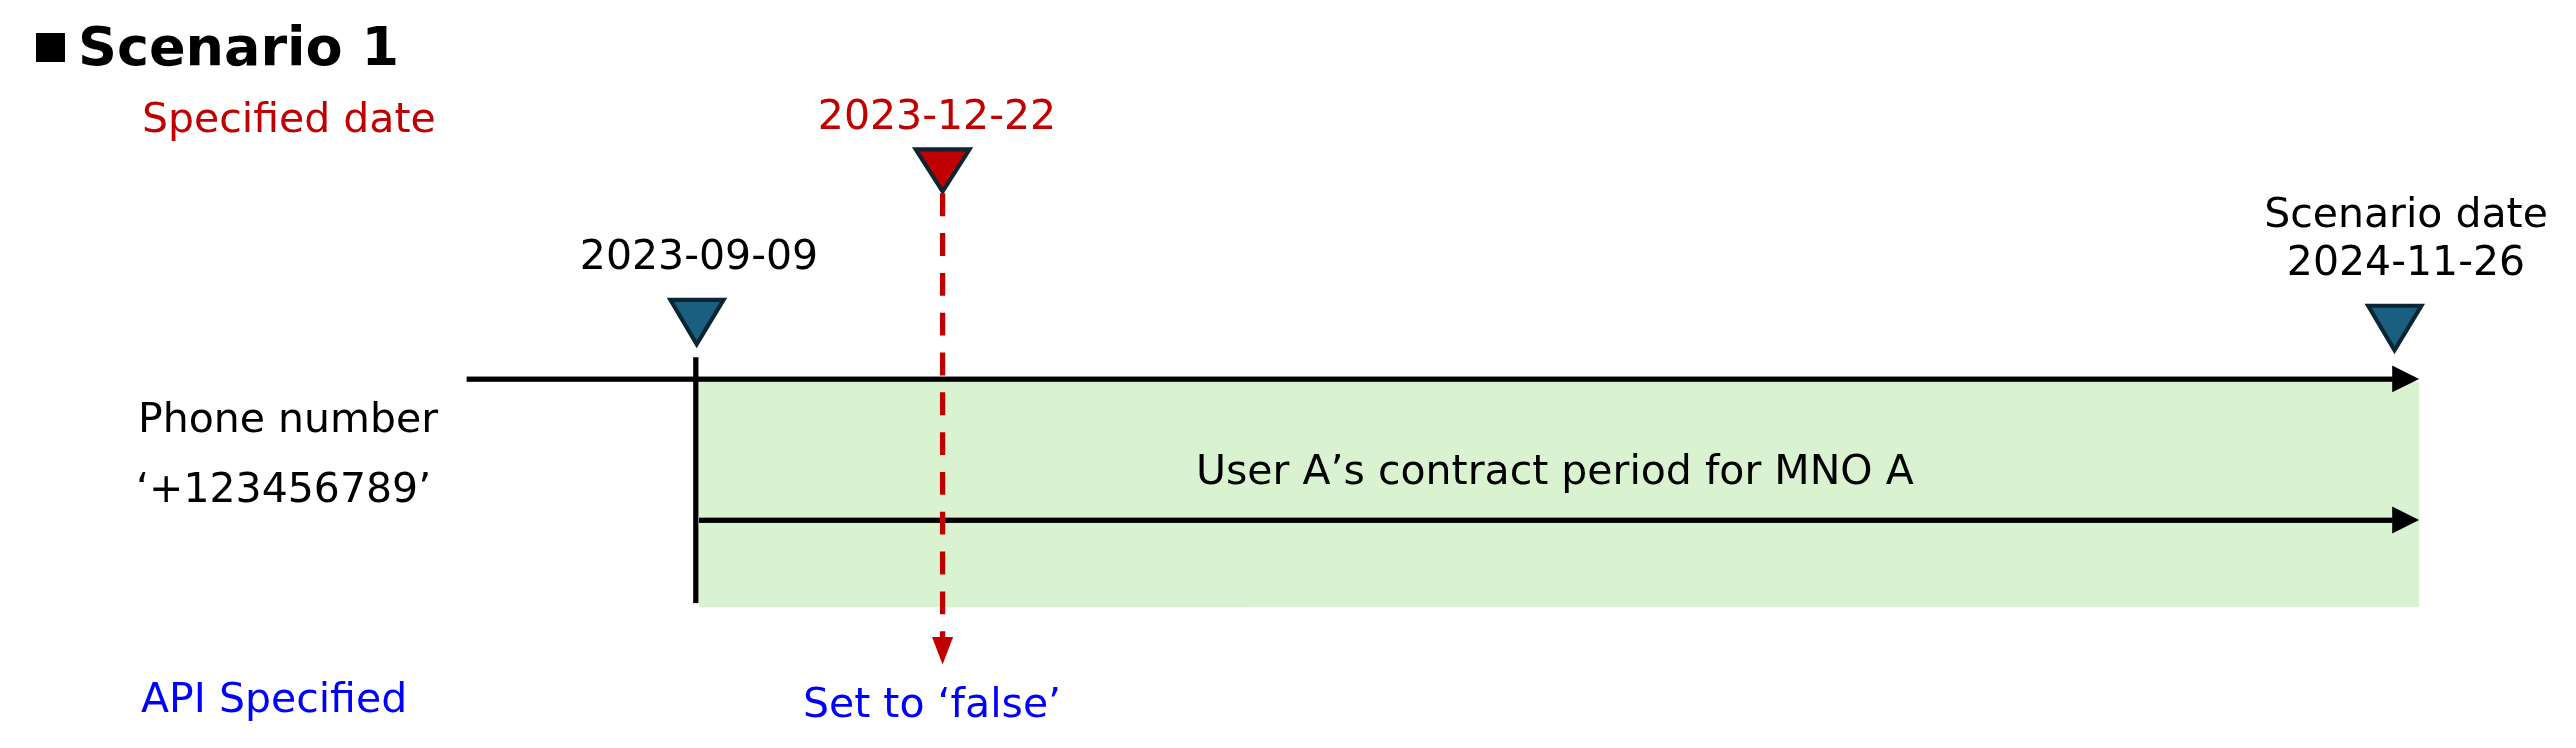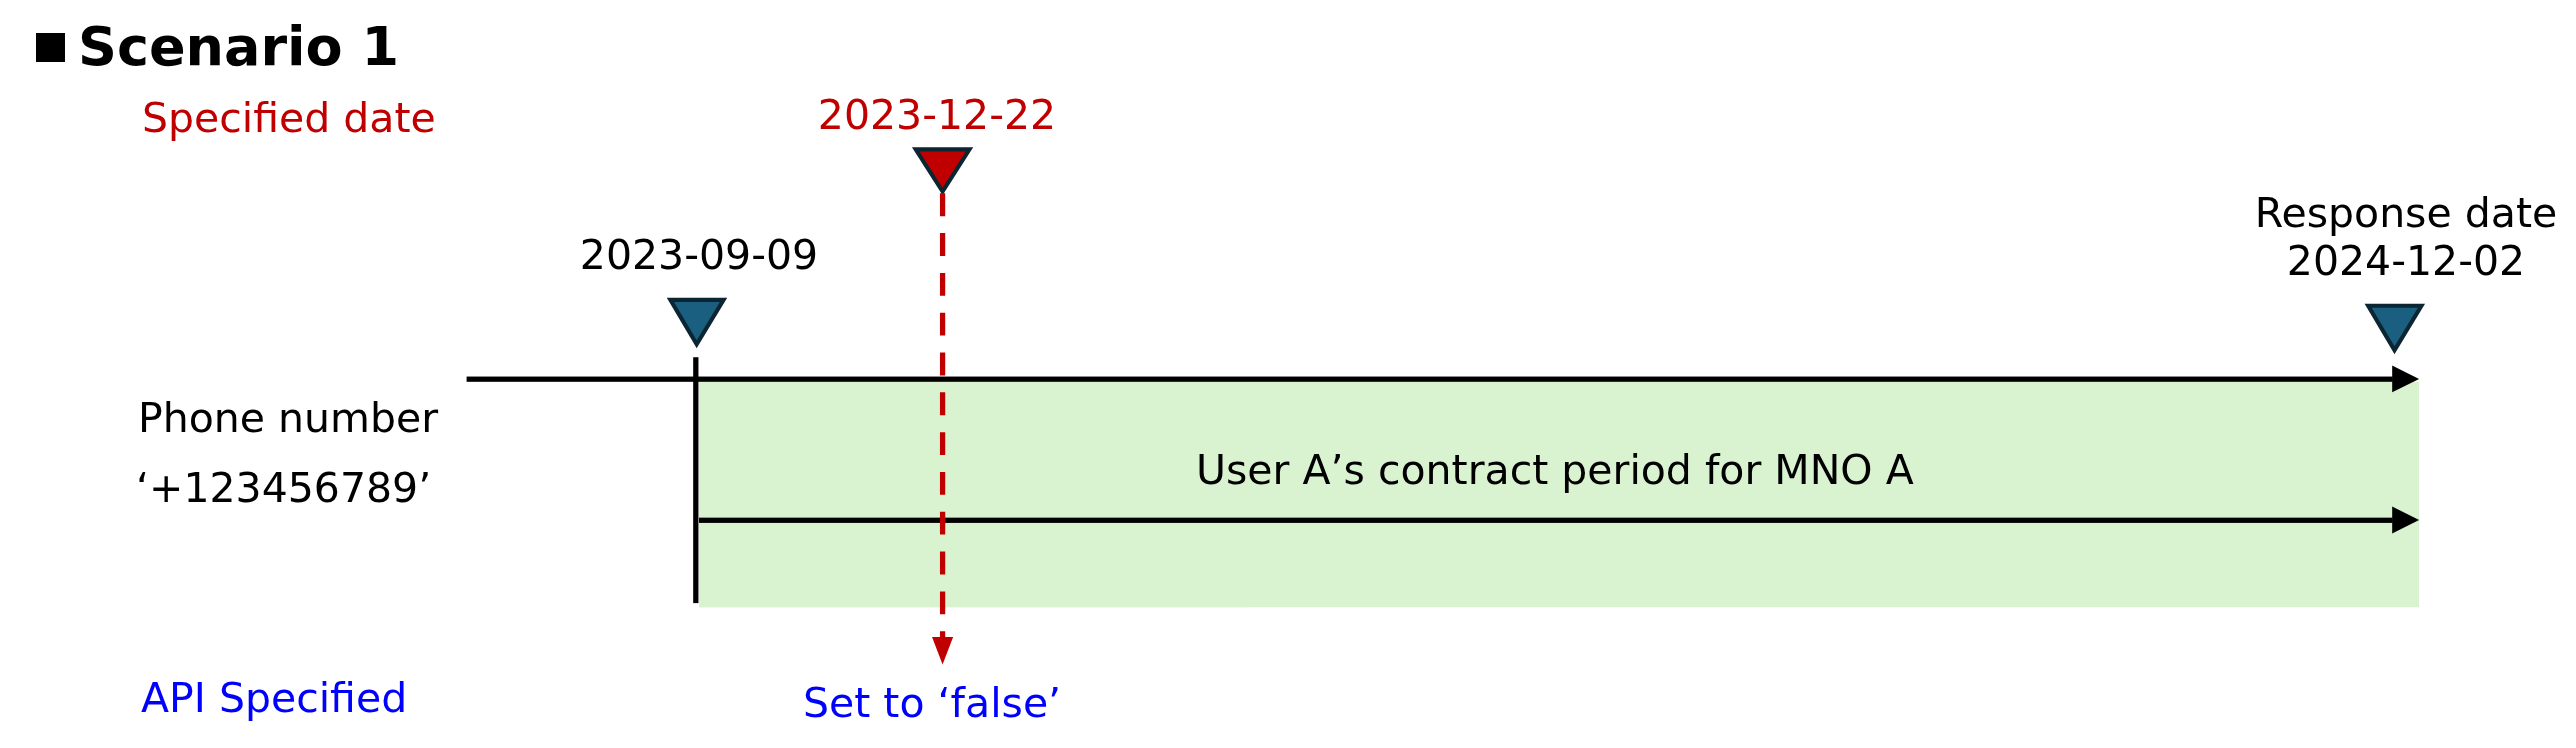--- a/index.html
+++ b/index.html
@@ -22,22 +22,22 @@
   <span class="sq"></span><span>Scenario 1</span>
 </div>
 
 <div class="abs lbl red" style="left:142px; top:98px;">Specified date</div>
 <div class="abs lbl blk" style="left:138px; top:398px;">Phone number</div>
 <div class="abs lbl blk" style="left:136px; top:468px;">‘+123456789’</div>
 <div class="abs lbl blue" style="left:141px; top:678px;">API Specified</div>
 
 <div class="abs lbl red center" style="left:937px; top:95px;">2023-12-22</div>
 <div class="abs lbl blk center" style="left:699px; top:235px;">2023-09-09</div>
-<div class="abs lbl blk center" style="left:2406px; top:193px;">Response date</div>
-<div class="abs lbl blk center" style="left:2406px; top:241px;">2024-12-02</div>
+<div class="abs lbl blk center" style="left:2406px; top:193px;">Scenario date</div>
+<div class="abs lbl blk center" style="left:2406px; top:241px;">2024-11-26</div>
 
 <svg class="diagram" width="2576" height="749" viewBox="0 0 4400 1279">
 
   <rect x="1194" y="652" width="938" height="385" fill="#d9f2d0"></rect>
   <rect x="1194" y="652" width="2938" height="385" fill="#d9f2d0"></rect>
 
   <g>
     <rect x="797" y="643" width="3290" height="9" fill="#000"></rect>
     <polygon points="4086,624 4132,647 4086,670" fill="#000"></polygon>
   </g>

